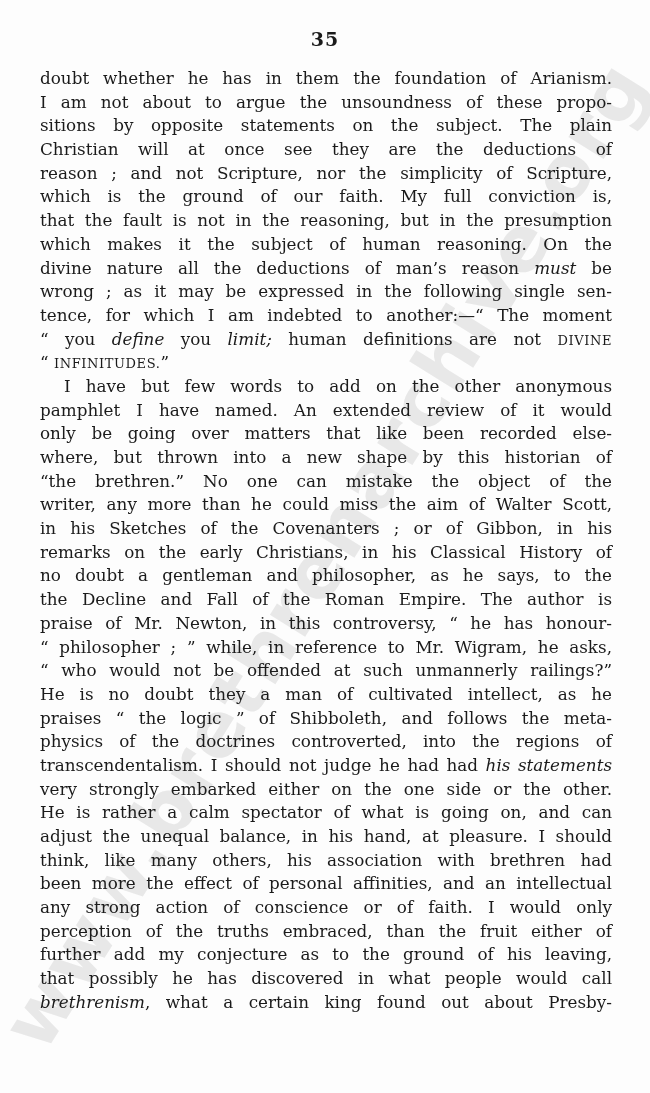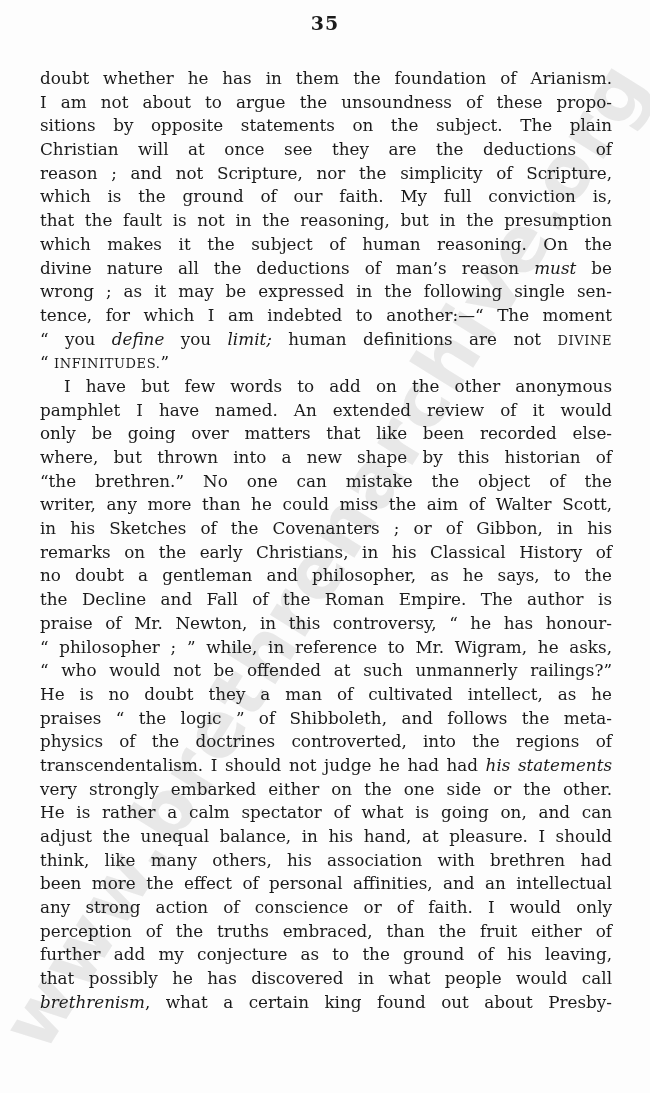--- a/index.html
+++ b/index.html
@@ -22,21 +22,21 @@
     font-size: 76px;
     letter-spacing: 2px;
     white-space: nowrap;
     color: #d8d8d8;
     opacity: 0.55;
     z-index: 0;
     user-select: none;
   }
   .pagenum {
     position: absolute;
-    top: 12px;
+    top: 28px;
     left: 0;
     right: 0;
     text-align: center;
     font-size: 19px;
     font-weight: bold;
     letter-spacing: 1px;
     z-index: 1;
   }
   .body-text {
     position: absolute;

